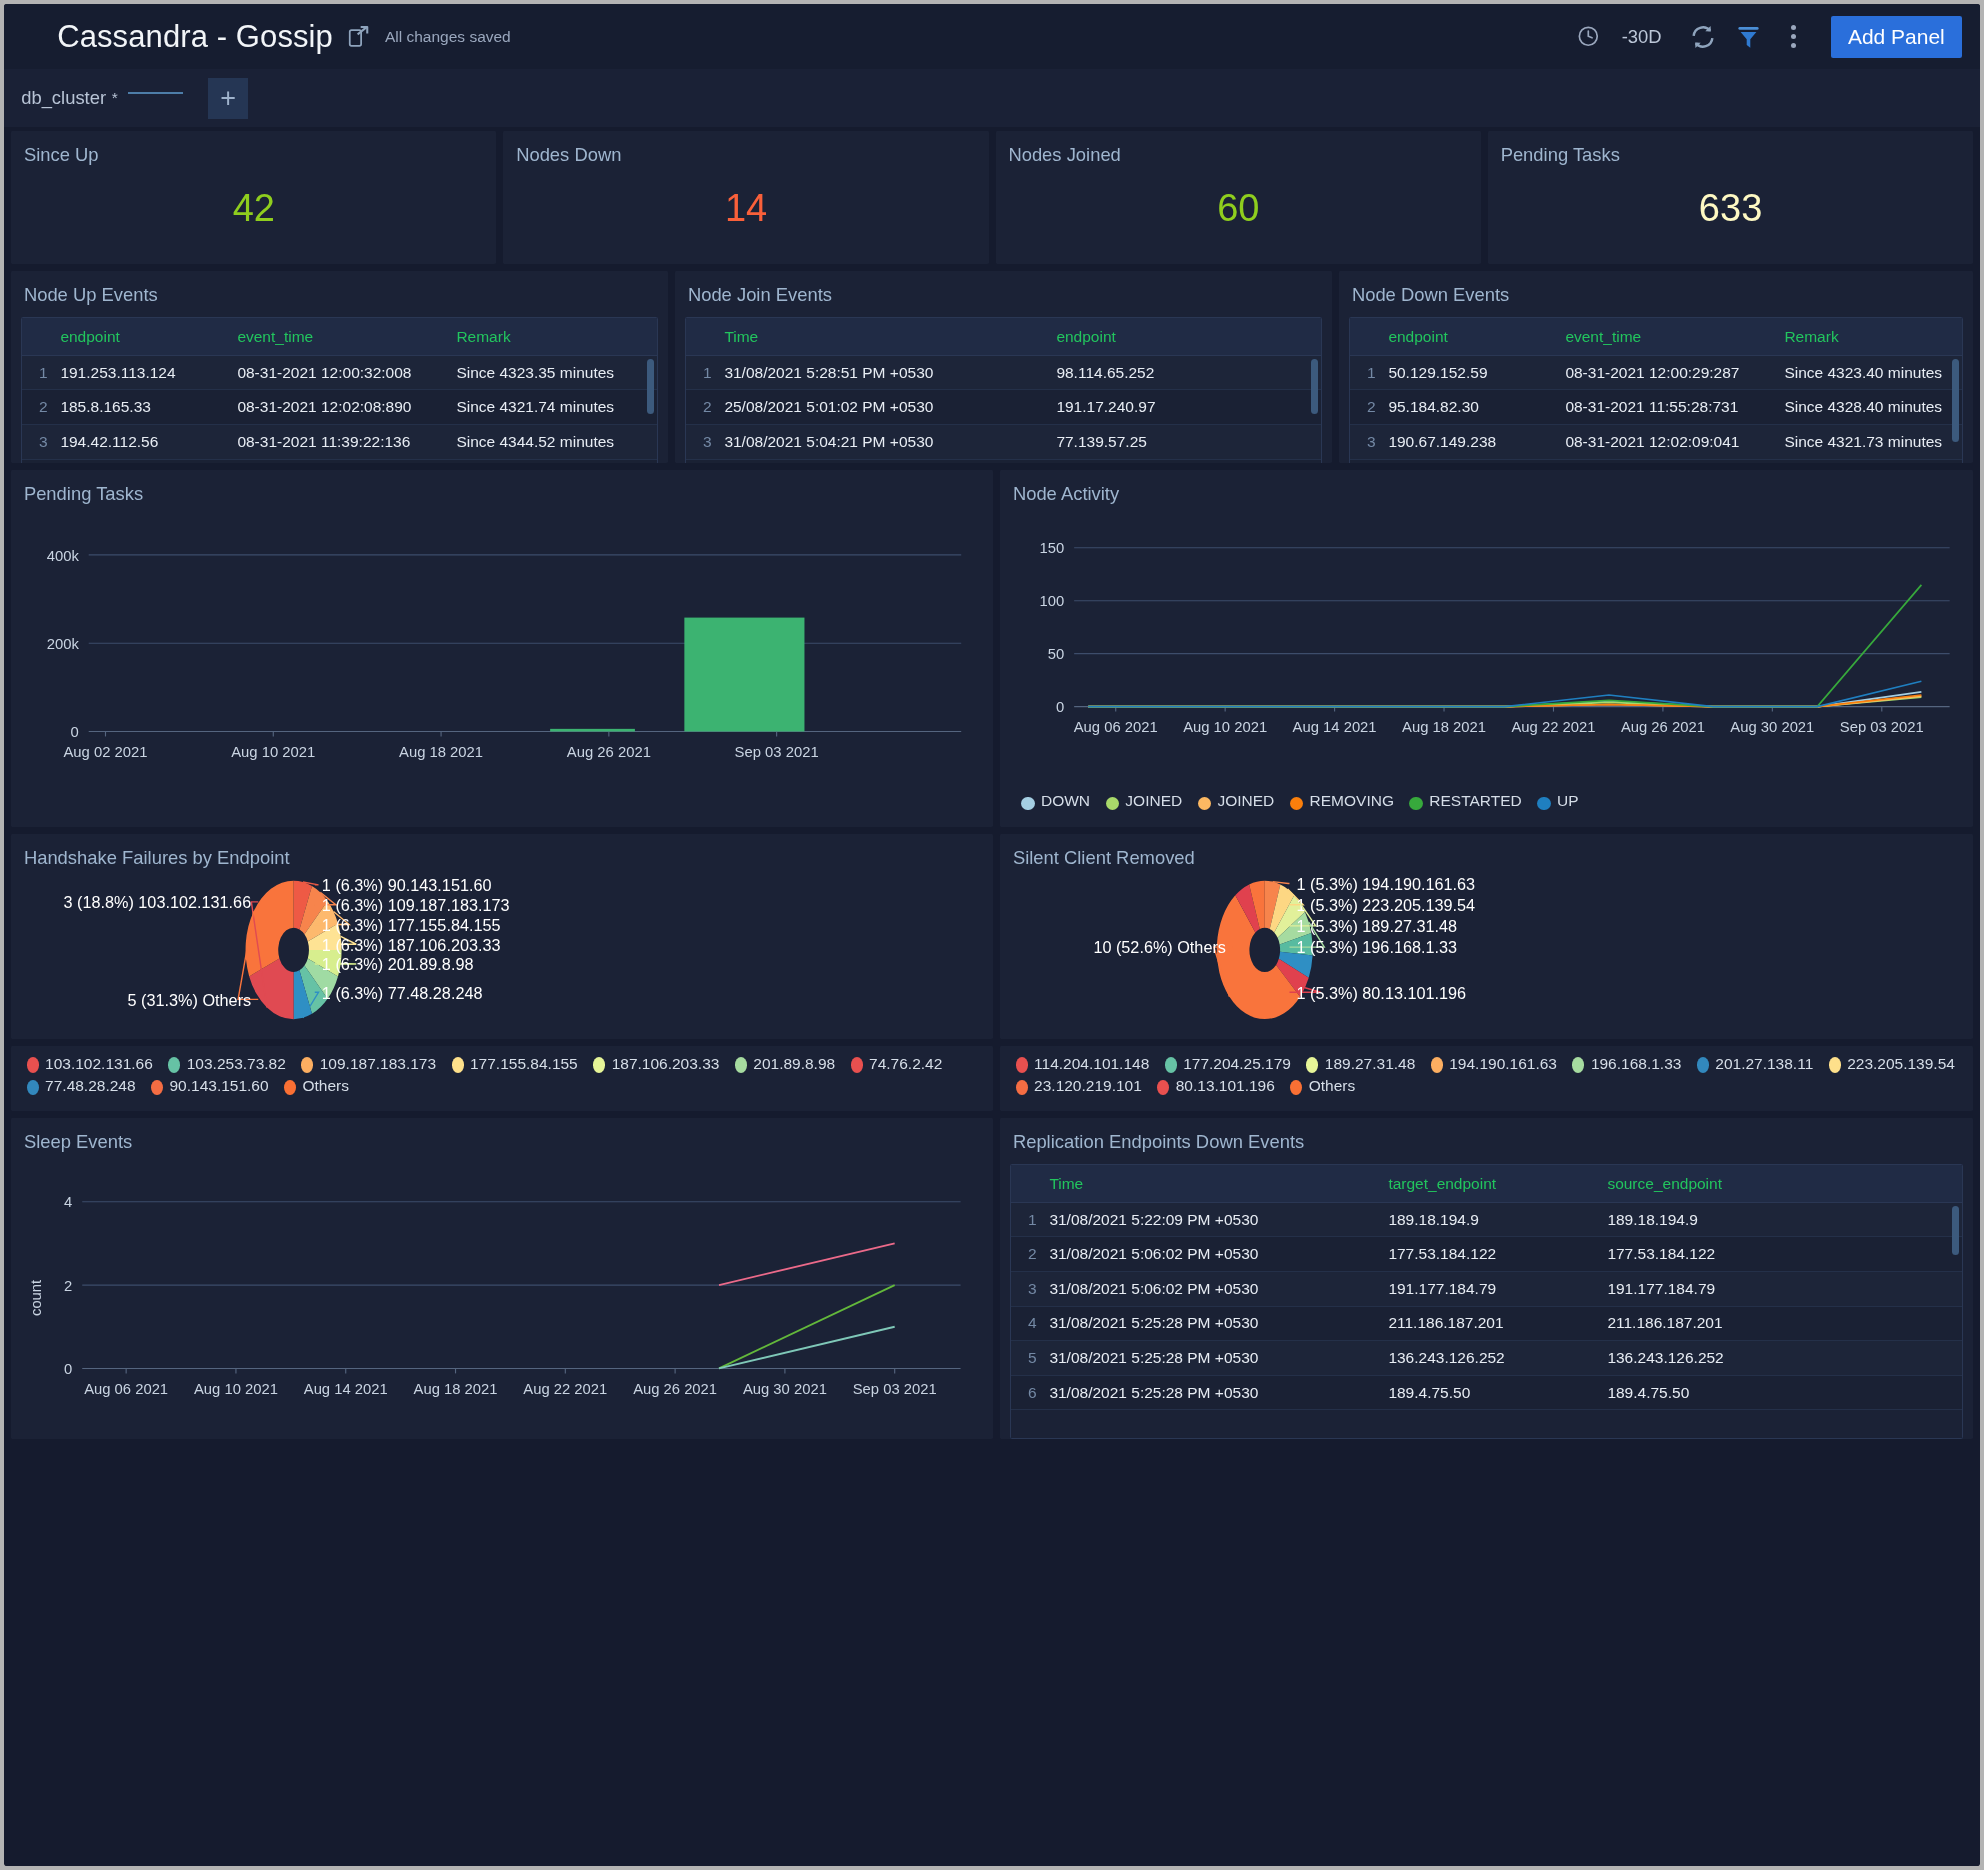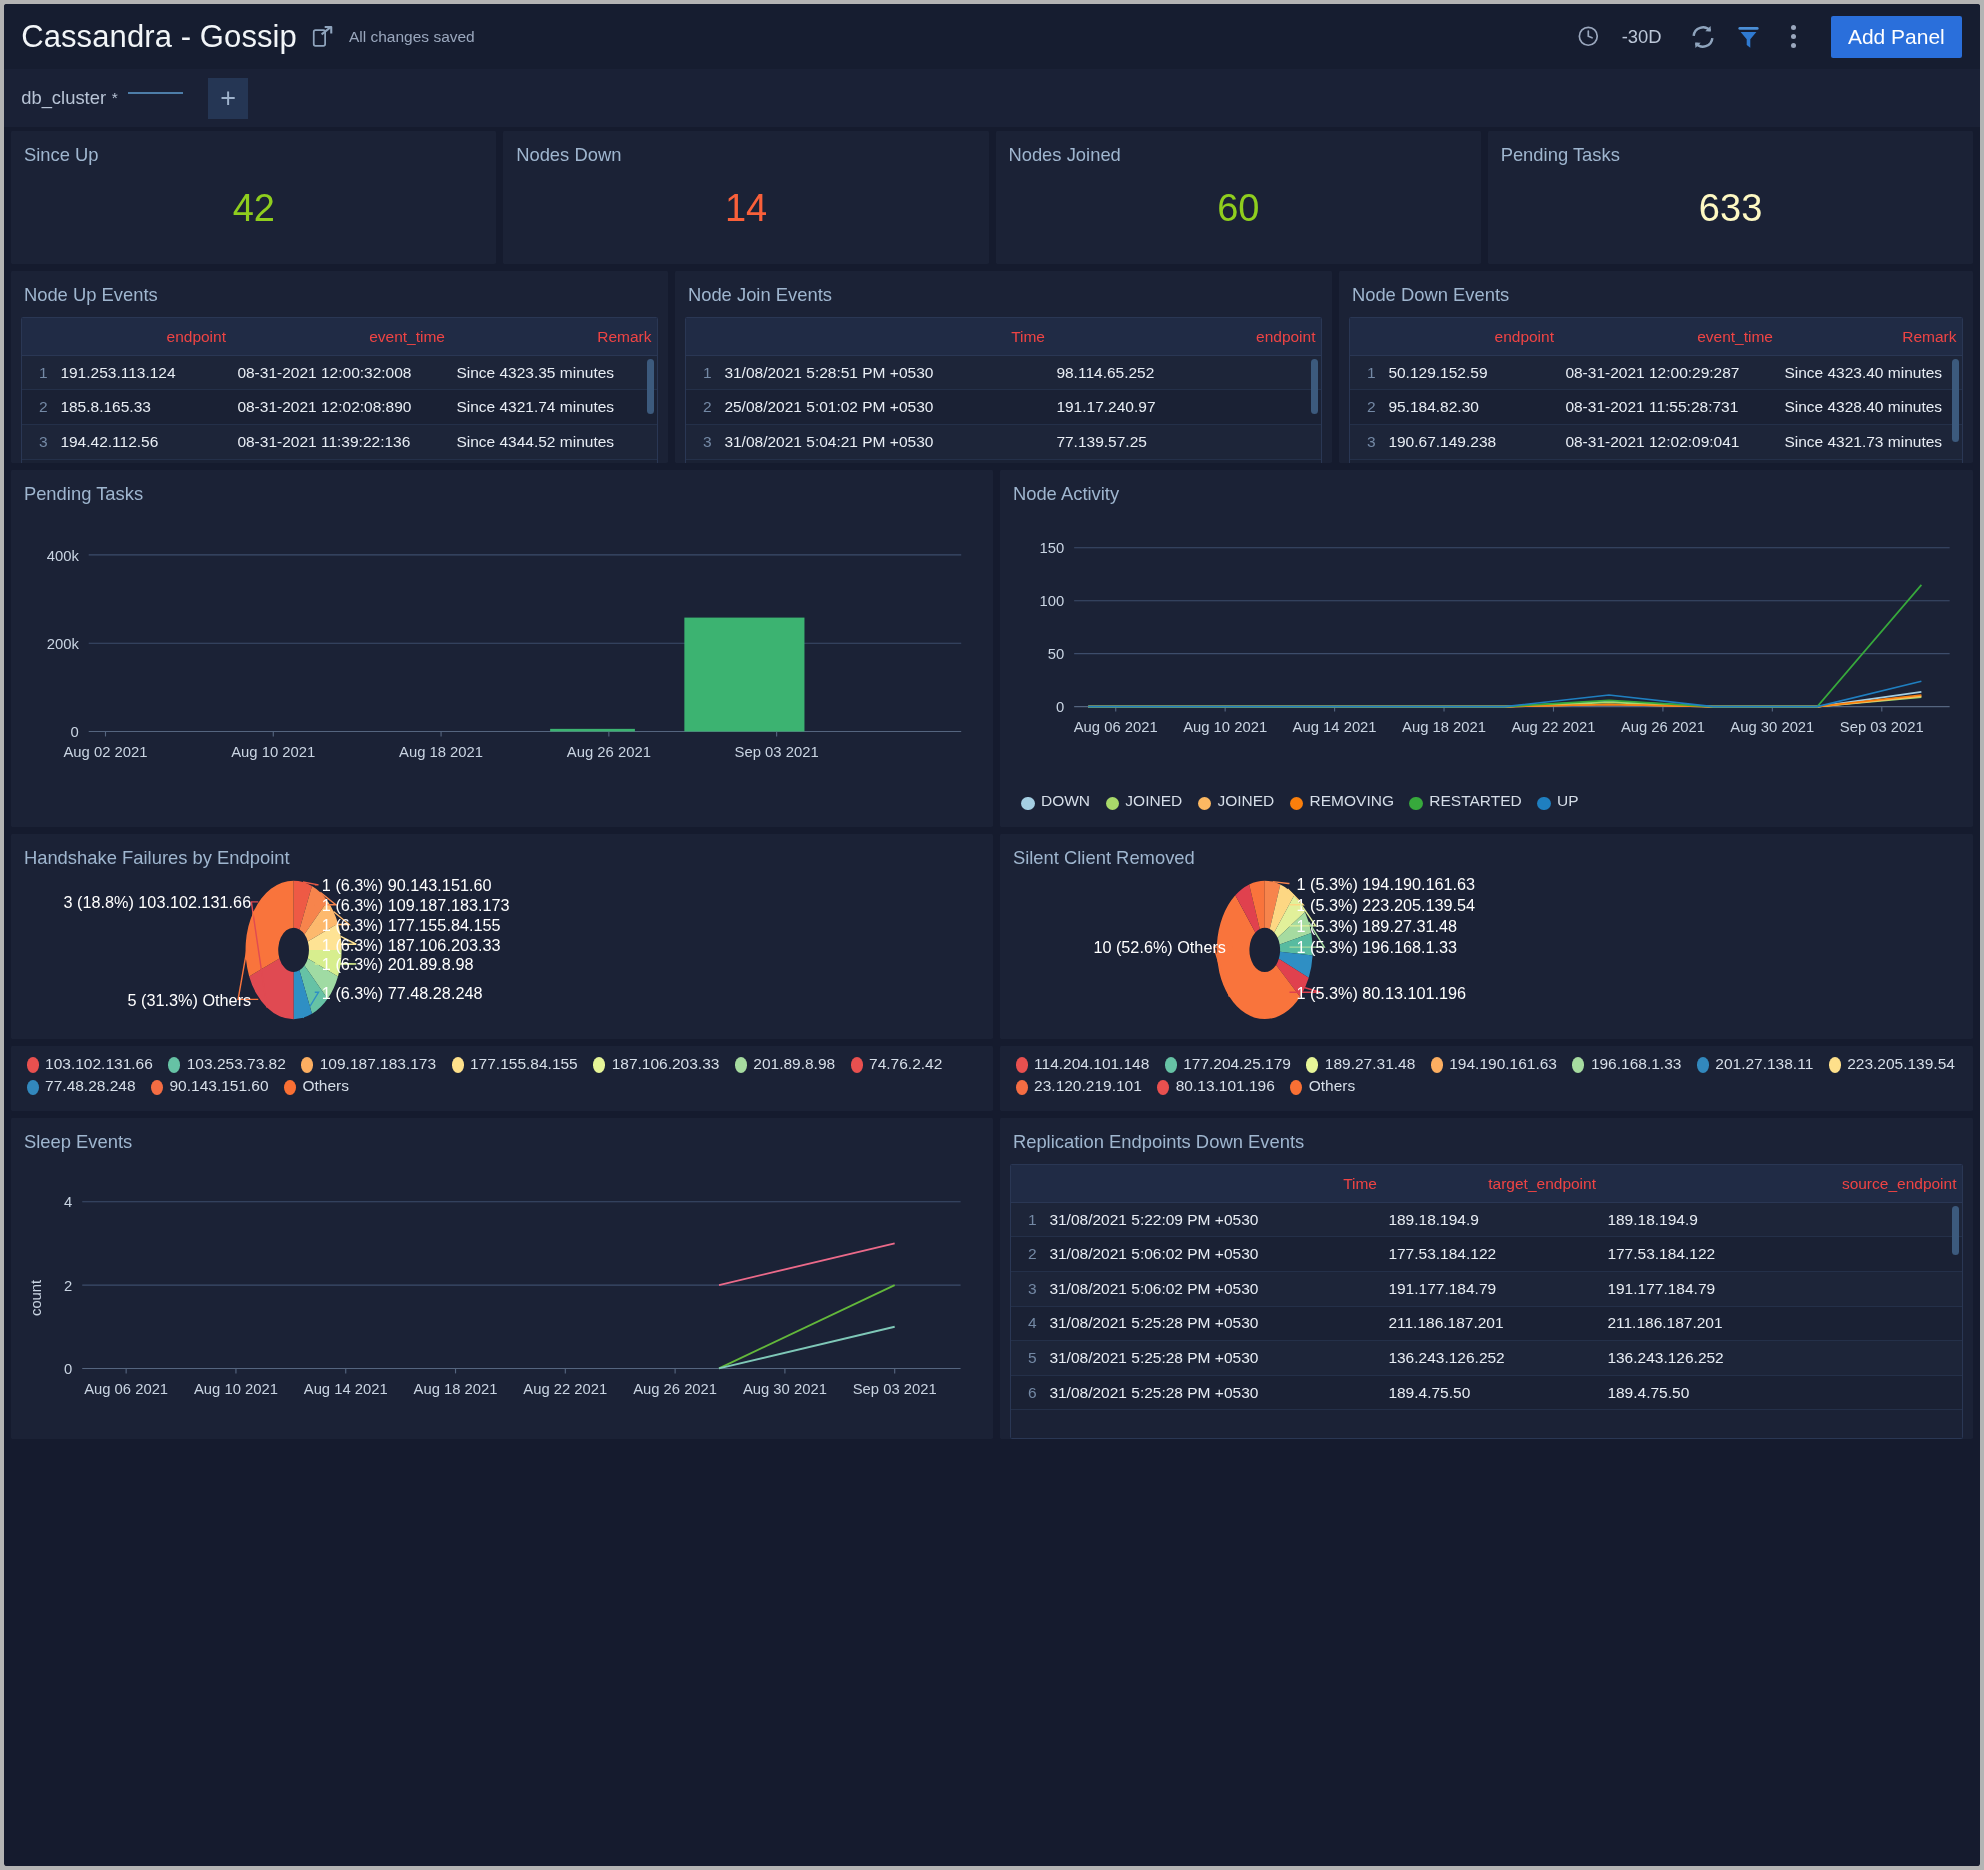--- a/index.html
+++ b/index.html
@@ -26,20 +26,21 @@
     display: flex;
     align-items: center;
     padding: 0 18.4px 0 17px;
   }
   .dash-title {
     font-size: 31px;
     color: #f2f5f8;
     font-weight: 400;
     letter-spacing: 0.1px;
     white-space: nowrap;
+    margin-left: 36px;
   }
   .share-icon { margin-left: 15.5px; display:flex; align-items:center; }
   .saved-text {
     margin-left: 15.5px;
     font-size: 15.5px;
     color: #9aa7bd;
     white-space: nowrap;
   }
   .header-right {
     margin-left: auto;
@@ -127,24 +128,24 @@
     margin: 11.3px 10px 0 10px;
     border: 0.7px solid #2a3754;
     border-radius: 1.4px;
     height: 150px;
     overflow: hidden;
     position: relative;
   }
   table { width: 100%; border-collapse: collapse; table-layout: fixed; }
   thead th {
     background: #202b45;
-    color: #ef4444;
+    color: #22c55e;
     font-size: 15.5px;
     font-weight: 400;
-    text-align: right;
+    text-align: left;
     padding: 9.2px 5.7px;
     border-bottom: 0.7px solid #2a3754;
   }
   tbody td {
     color: #e8edf4;
     font-size: 15.5px;
     padding: 7.8px 5.7px;
     border-bottom: 0.7px solid #243049;
     vertical-align: top;
     white-space: nowrap;

